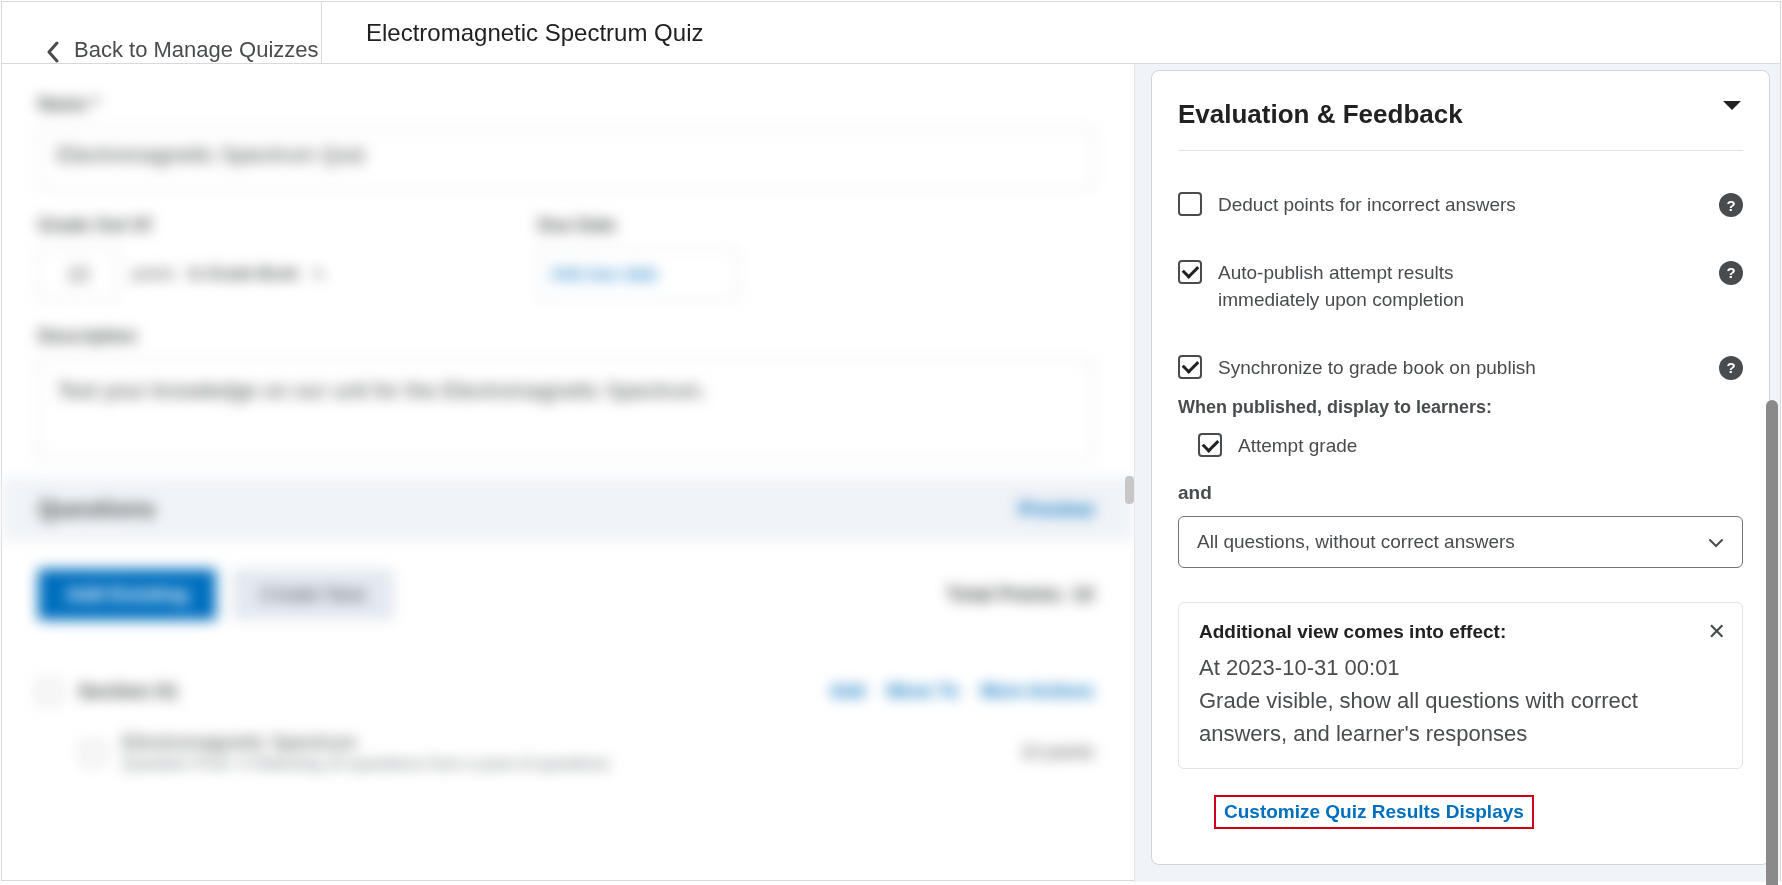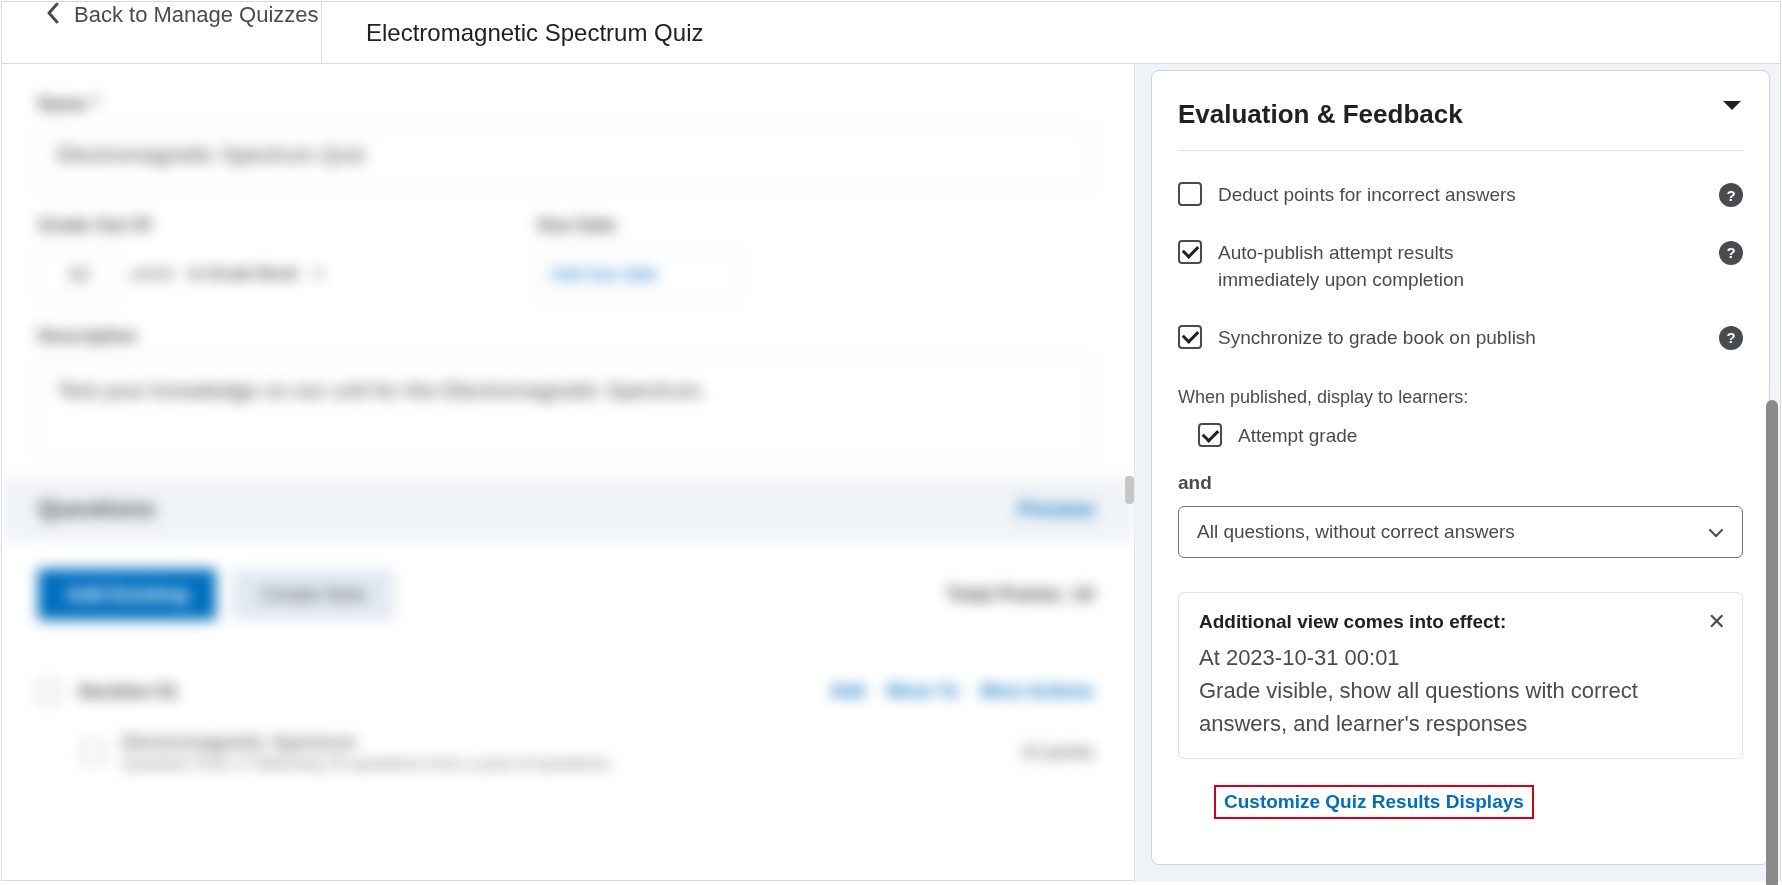--- a/index.html
+++ b/index.html
@@ -1,20 +1,20 @@
 <!DOCTYPE html>
 <html><head>
 <meta charset="utf-8">
 <style>
   * { box-sizing: border-box; margin: 0; padding: 0; }
   body { font-family: "Segoe UI", Arial, sans-serif; background: #fff; width: 1782px; height: 885px; overflow: hidden; }
   .outer-wrap { border: 1px solid #d9d9d9; width: 1780px; height: 880px; margin: 1px; position: relative; }
 
   .topbar { height: 62px; border-bottom: 1px solid #d9d9d9; display: flex; align-items: stretch; }
-  .back-section { width: 320px; border-right: 1px solid #d9d9d9; display: flex; align-items: flex-start; padding-left: 44px; cursor: pointer; }
+  .back-section { width: 320px; border-right: 1px solid #d9d9d9; display: flex; align-items: flex-end; padding-left: 44px; cursor: pointer; }
   .chevron-left { display: inline-flex; margin-right: 14px; }
   .back-section span.blabel { font-size: 22px; color: #494c4e; }
   .title-section { flex: 1; display: flex; align-items: center; padding-left: 44px; }
   .title-section span { font-size: 24px; color: #202122; font-weight: 400; }
 
   .main-row { display: flex; height: 818px; }
   .left-col { width: 1133px; height: 100%; border-right: 1px solid #e3e3e3; padding: 30px 40px 10px 36px; position: relative; }
   .right-col { flex: 1; background: #f0f3f7; padding: 0 10px 0 16px; position: relative; }
 
   .blurred { filter: blur(7px); color: #494c4e; user-select: none; }
@@ -48,28 +48,28 @@
   .qindent { padding-left: 44px; }
 
   .scrollbar { position: absolute; right: 0; top: 412px; width: 9px; height: 28px; background: #c7c7c7; border-radius: 4px; }
 
   
   .panel { background: #fff; border: 1px solid #cdd5dc; border-radius: 8px; margin-top: 6px; padding: 28px 26px 28px 26px; height: 795px; position: relative; }
   .panel-header { display: flex; justify-content: space-between; align-items: flex-start; padding-bottom: 20px; border-bottom: 1px solid #e3e3e3; cursor: pointer; }
   .panel-header h2 { font-size: 26px; font-weight: 700; color: #202122; }
   .caret-down { display: inline-flex; }
 
-  .opt-row { display: flex; align-items: flex-start; justify-content: space-between; margin-top: 30px; }
+  .opt-row { display: flex; align-items: flex-start; justify-content: space-between; margin-top: 40px; }
   .opt-row .opt-left { display: flex; align-items: flex-start; gap: 16px; flex: 1; }
   .checkbox { width: 24px; height: 24px; border: 2px solid #494c4e; border-radius: 4px; background: #fff; display: inline-flex; align-items: center; justify-content: center; flex-shrink: 0; cursor: pointer; margin-top: 1px; }
   .checkbox.checked::after { content: ""; width: 12px; height: 7px; border-left: 3px solid #202122; border-bottom: 3px solid #202122; transform: rotate(-45deg); margin-top: -3px; }
   .opt-text { font-size: 19px; color: #494c4e; line-height: 1.45; max-width: 330px; }
   .help-icon { width: 24px; height: 24px; border-radius: 50%; background: #494c4e; color: #fff; font-size: 15px; font-weight: 700; display: inline-flex; align-items: center; justify-content: center; cursor: pointer; flex-shrink: 0; margin-top: 2px; }
 
-  .sublabel { font-size: 18px; font-weight: 400; color: #494c4e; margin-top: 36px; margin-bottom: 14px; }
+  .sublabel { font-size: 18px; font-weight: 700; color: #494c4e; margin-top: 16px; margin-bottom: 14px; }
   .and-label { font-size: 19px; font-weight: 700; color: #494c4e; margin-top: 22px; margin-bottom: 12px; }
 
   .select-box { border: 1px solid #6e7477; border-radius: 6px; height: 52px; display: flex; align-items: center; justify-content: space-between; padding: 0 18px; font-size: 19px; color: #494c4e; cursor: pointer; }
 
   .info-card { border: 1px solid #e3e3e3; border-radius: 6px; padding: 18px 20px; margin-top: 34px; position: relative; }
   .info-card .ic-title { font-size: 19px; font-weight: 700; color: #202122; margin-bottom: 8px; }
   .info-card .ic-line { font-size: 22px; color: #494c4e; line-height: 1.5; }
   .info-card .close { position: absolute; top: 16px; right: 16px; font-size: 22px; color: #494c4e; cursor: pointer; }
 
   .customize-link { display: inline-block; margin-top: 26px; font-size: 19px; font-weight: 700; color: #006fbf; padding: 4px 8px; border: 2px solid #d0021b; cursor: pointer; margin-left: 36px; }

